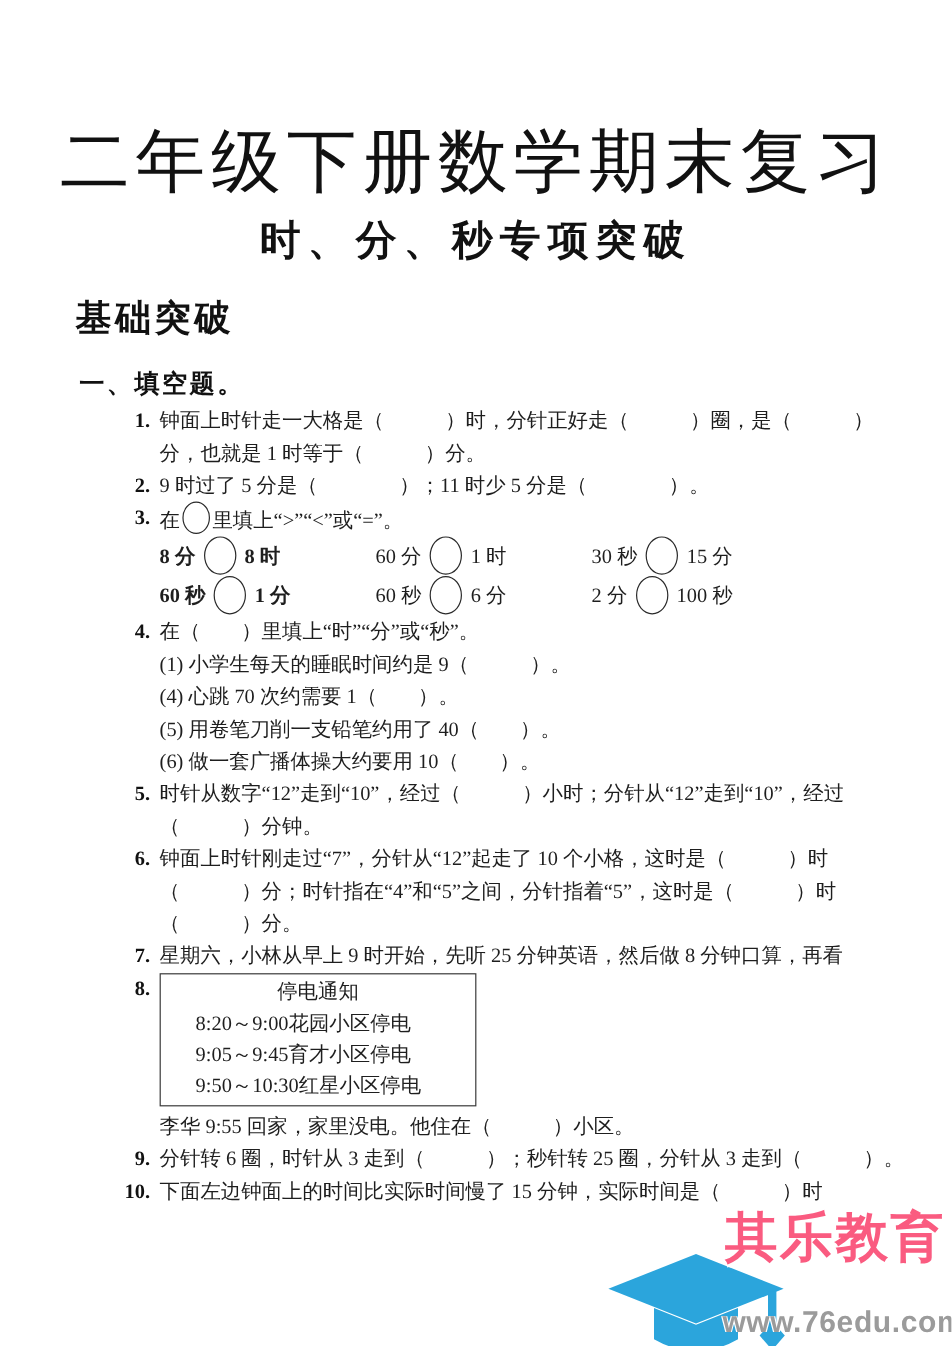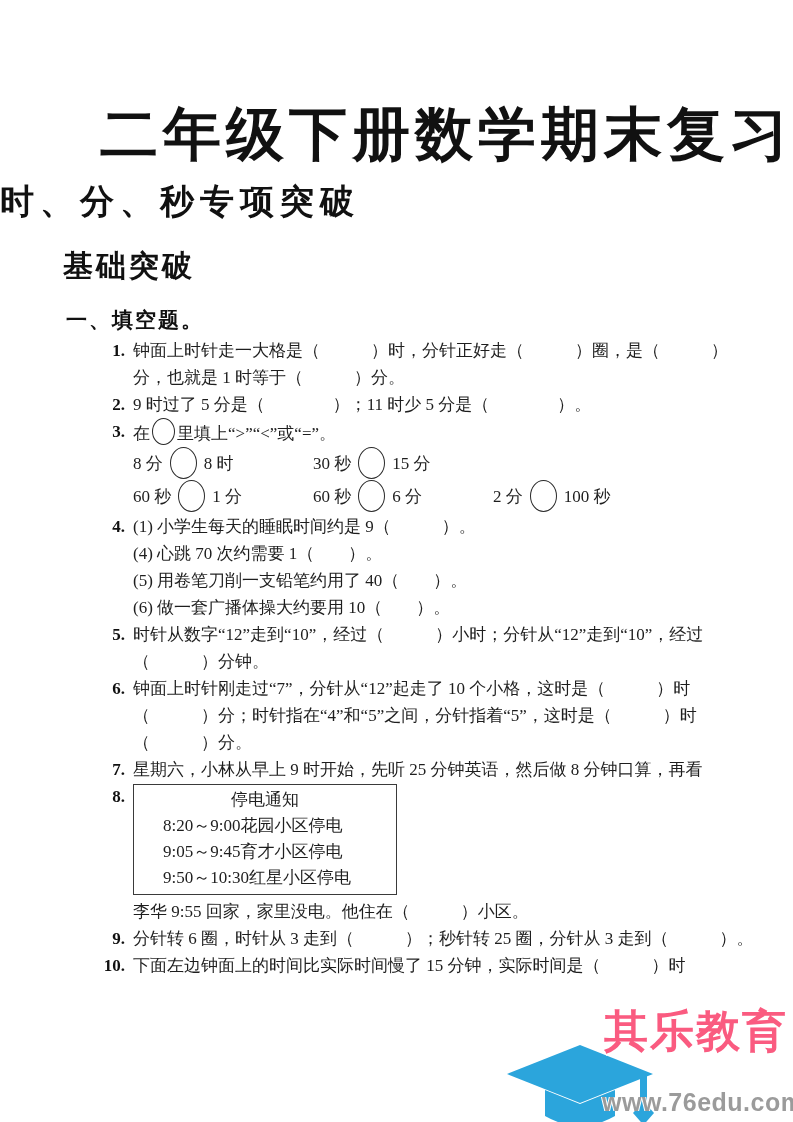--- a/index.html
+++ b/index.html
@@ -7,27 +7,28 @@
     position:relative;
     width:793px;height:1122px;
     background:#ffffff;
     overflow:hidden;
     font-family:"Liberation Serif","DejaVu Serif",serif;
     color:#1e1e1e;
   }
   
   .title{
     margin:0;padding-top:100px;
-    text-align:right;
-    font-size:58px;font-weight:700;
+    text-align:center;
+    font-size:58px;font-weight:400;
     letter-spacing:5px;line-height:1.2;
     color:#111;
   }
   .subtitle{
     margin:12px 0 0;
+    text-align:center;
     font-size:34px;font-weight:900;
     letter-spacing:6px;line-height:1.15;
     color:#111;
   }
   .section-heading{
     margin:28px 0 0 63px;
     font-size:30px;font-weight:900;
     letter-spacing:3px;line-height:1.1;
     color:#111;
   }
@@ -46,21 +47,21 @@
   .qnum{
     flex:0 0 37px;width:37px;box-sizing:border-box;
     padding-right:8px;text-align:right;
     font-weight:900;line-height:27px;color:#111;
   }
   .qbody{flex:1;min-width:0;}
   .qline{line-height:27px;}
   
   .cmp-row{display:flex;align-items:center;height:33px;}
   .cmp-item{display:flex;align-items:center;}
-  .cmp-item.c1{width:180px;}
+  .cmp-item.c1{width:180px;font-weight:bold;}
   .cmp-item.c2{width:180px;}
   .circle-blank{
     display:inline-block;width:25px;height:30px;
     border:1.6px solid #2a2a2a;border-radius:50%;
     margin:0 7px;flex:0 0 auto;
     background:#fff;
   }
   .circle-inline{
     display:inline-block;width:21px;height:25px;
     border:1.5px solid #2a2a2a;border-radius:50%;
@@ -124,20 +125,25 @@
     <div class="q">
       <span class="qnum">3.</span>
       <div class="qbody">
         <div class="qline"><span>在</span><span class="circle-inline"></span><span>里填上“&gt;”“&lt;”或“=”。</span></div>
         <div class="cmp-row">
           <span class="cmp-item c1">
               <span>8 分</span>
               <span class="circle-blank"></span>
               <span>8 时</span>
             </span>
+          <span class="cmp-item c2">
+              <span>60 分</span>
+              <span class="circle-blank"></span>
+              <span>1 时</span>
+            </span>
           <span class="cmp-item c3">
               <span>30 秒</span>
               <span class="circle-blank"></span>
               <span>15 分</span>
             </span>
         </div>
         <div class="cmp-row">
           <span class="cmp-item c1">
               <span>60 秒</span>
               <span class="circle-blank"></span>
@@ -153,20 +159,21 @@
               <span class="circle-blank"></span>
               <span>100 秒</span>
             </span>
         </div>
       </div>
     </div>
 
     <div class="q">
       <span class="qnum">4.</span>
       <div class="qbody">
+        <div class="qline">在（　　）里填上“时”“分”或“秒”。</div>
         <div class="qline">(1) 小学生每天的睡眠时间约是 9（　　　）。</div>
         <div class="qline">(4) 心跳 70 次约需要 1（　　）。</div>
         <div class="qline">(5) 用卷笔刀削一支铅笔约用了 40（　　）。</div>
         <div class="qline">(6) 做一套广播体操大约要用 10（　　）。</div>
       </div>
     </div>
 
     <div class="q">
       <span class="qnum">5.</span>
       <div class="qbody">

